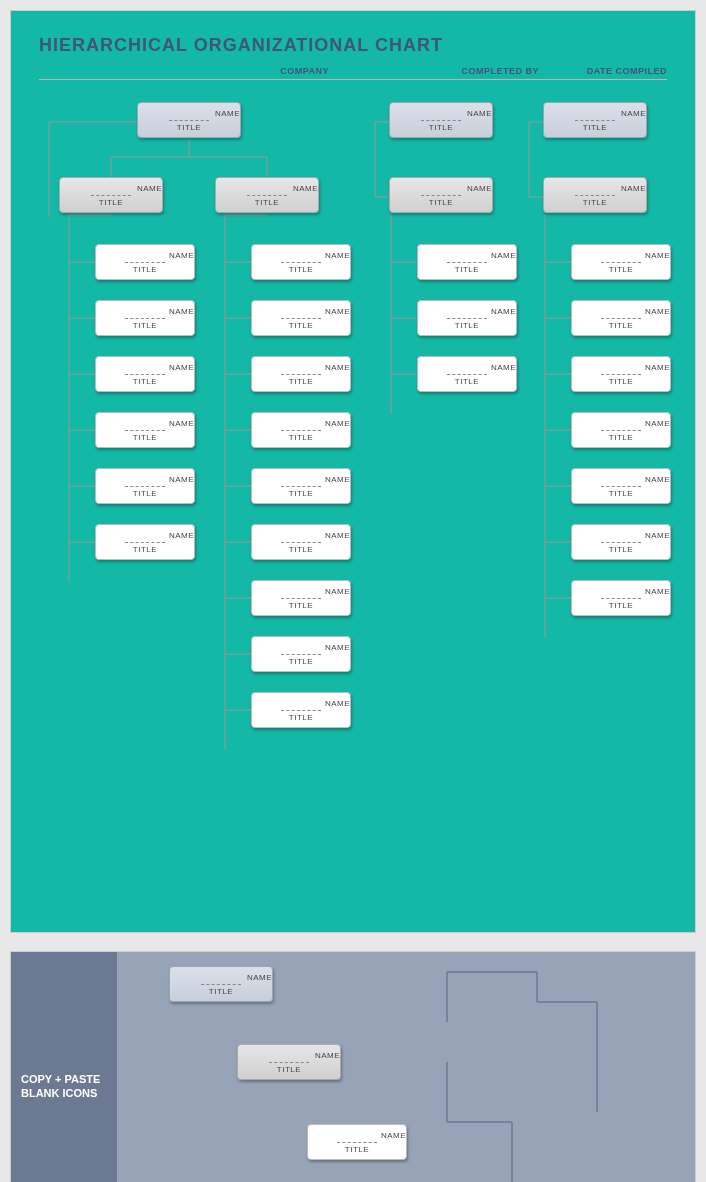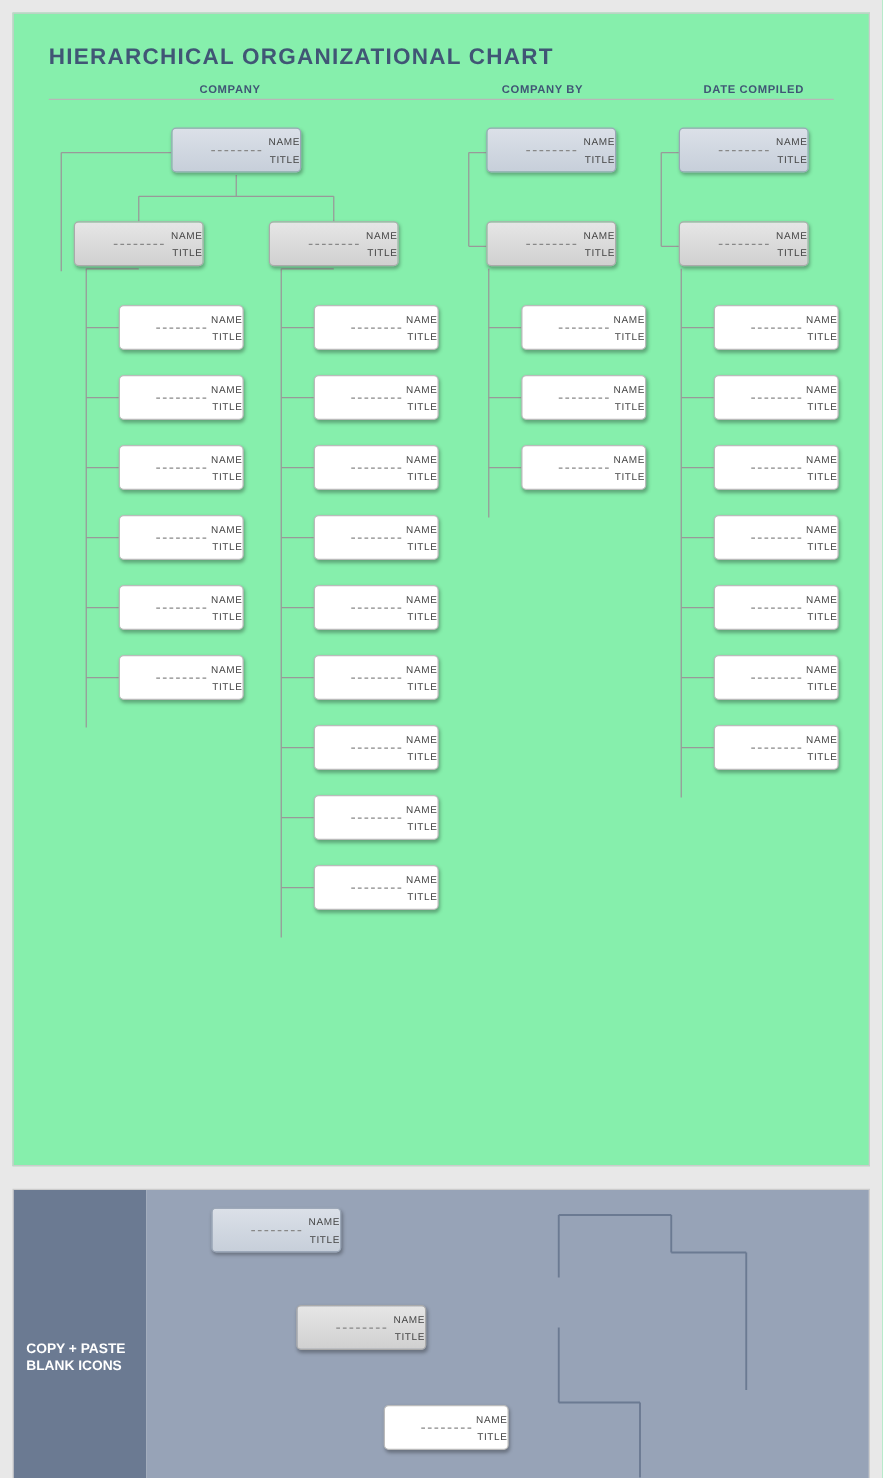--- a/index.html
+++ b/index.html
@@ -3,21 +3,21 @@
 <meta charset="utf-8">
 <style>
   * { box-sizing: border-box; margin: 0; padding: 0; }
   body {
     background: #e8e8e8;
     font-family: Arial, Helvetica, sans-serif;
     padding: 10px;
     width: 706px;
   }
   .page {
-    background: #86efac;
+    background: #14b8a6;
     border: 1px solid #ccc;
     padding: 24px 28px 20px;
     position: relative;
   }
   .title {
     color: #405675;
     font-weight: bold;
     font-size: 18px;
     letter-spacing: 1px;
     margin-bottom: 10px;
@@ -25,21 +25,21 @@
   .header-row {
     display: flex;
     border-bottom: 1px solid #b7b7b7;
     padding-bottom: 3px;
     margin-bottom: 22px;
   }
   .header-cell {
     color: #405675;
     font-size: 9px;
     font-weight: bold;
-    text-align: center;
+    text-align: right;
     letter-spacing: 0.5px;
   }
   .h-company { flex: 0 0 290px; }
   .h-compiled { flex: 0 0 210px; }
   .h-date { flex: 1; }
 
   .chart-area {
     position: relative;
     height: 810px;
   }
@@ -59,21 +59,20 @@
   }
   .box .divider {
     width: 40px;
     border-top: 1px dashed #888;
     margin: 2px auto 2px;
   }
   .box .subtitle {
     font-size: 8px;
     letter-spacing: 0.5px;
     color: #444;
-    text-align: right;
   }
   .box-blue {
     width: 104px;
     background: linear-gradient(#dbe0e8, #c7cfda);
     border: 1px solid #9aa6b6;
   }
   .box-grey {
     width: 104px;
     background: linear-gradient(#e6e6e6, #d0d0d0);
     border: 1px solid #aaa;
@@ -132,21 +131,21 @@
     stroke-width: 1.5;
   }
 </style>
 </head>
 <body>
 
 <div class="page">
   <div class="title">HIERARCHICAL ORGANIZATIONAL CHART</div>
   <div class="header-row">
     <div class="header-cell h-company">COMPANY</div>
-    <div class="header-cell h-compiled">COMPANY BY</div>
+    <div class="header-cell h-compiled">COMPLETED BY</div>
     <div class="header-cell h-date">DATE COMPILED</div>
   </div>
 
   <div class="chart-area">
     <svg class="connectors">
 
       <line x1="150" y1="38" x2="150" y2="55"></line>
       <line x1="72" y1="55" x2="228" y2="55"></line>
       <line x1="72" y1="55" x2="72" y2="75"></line>
       <line x1="228" y1="55" x2="228" y2="75"></line>

